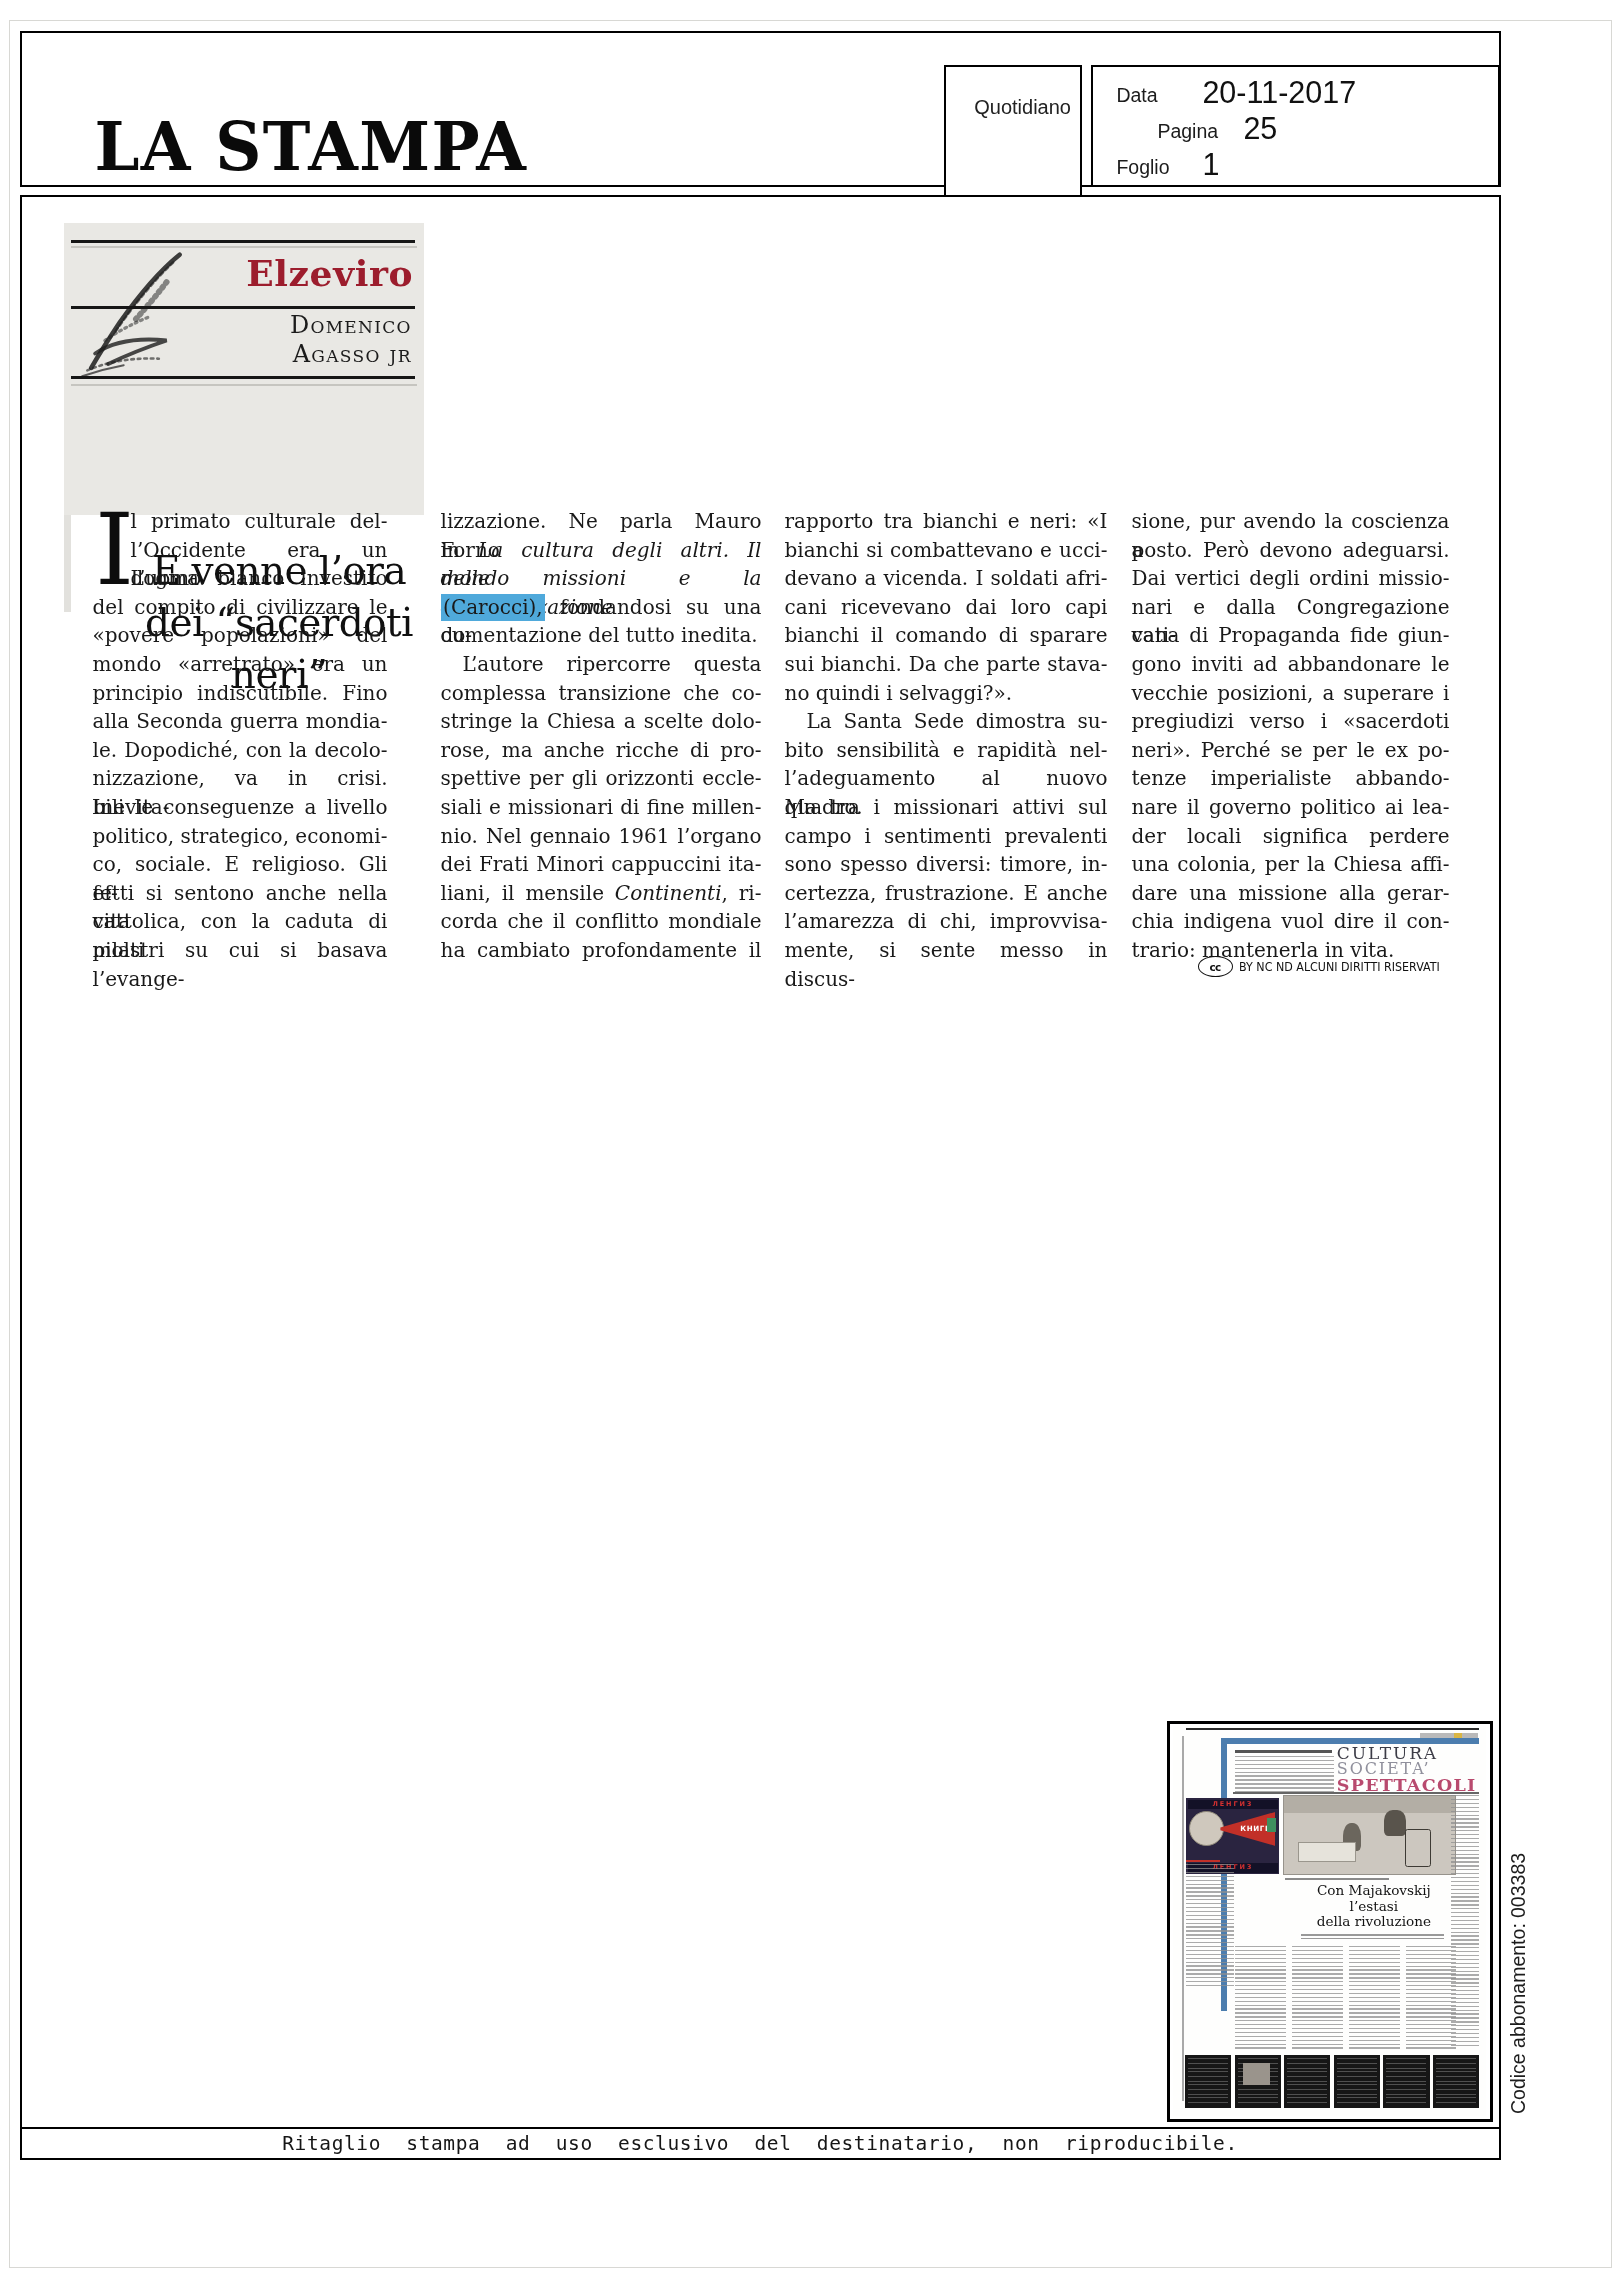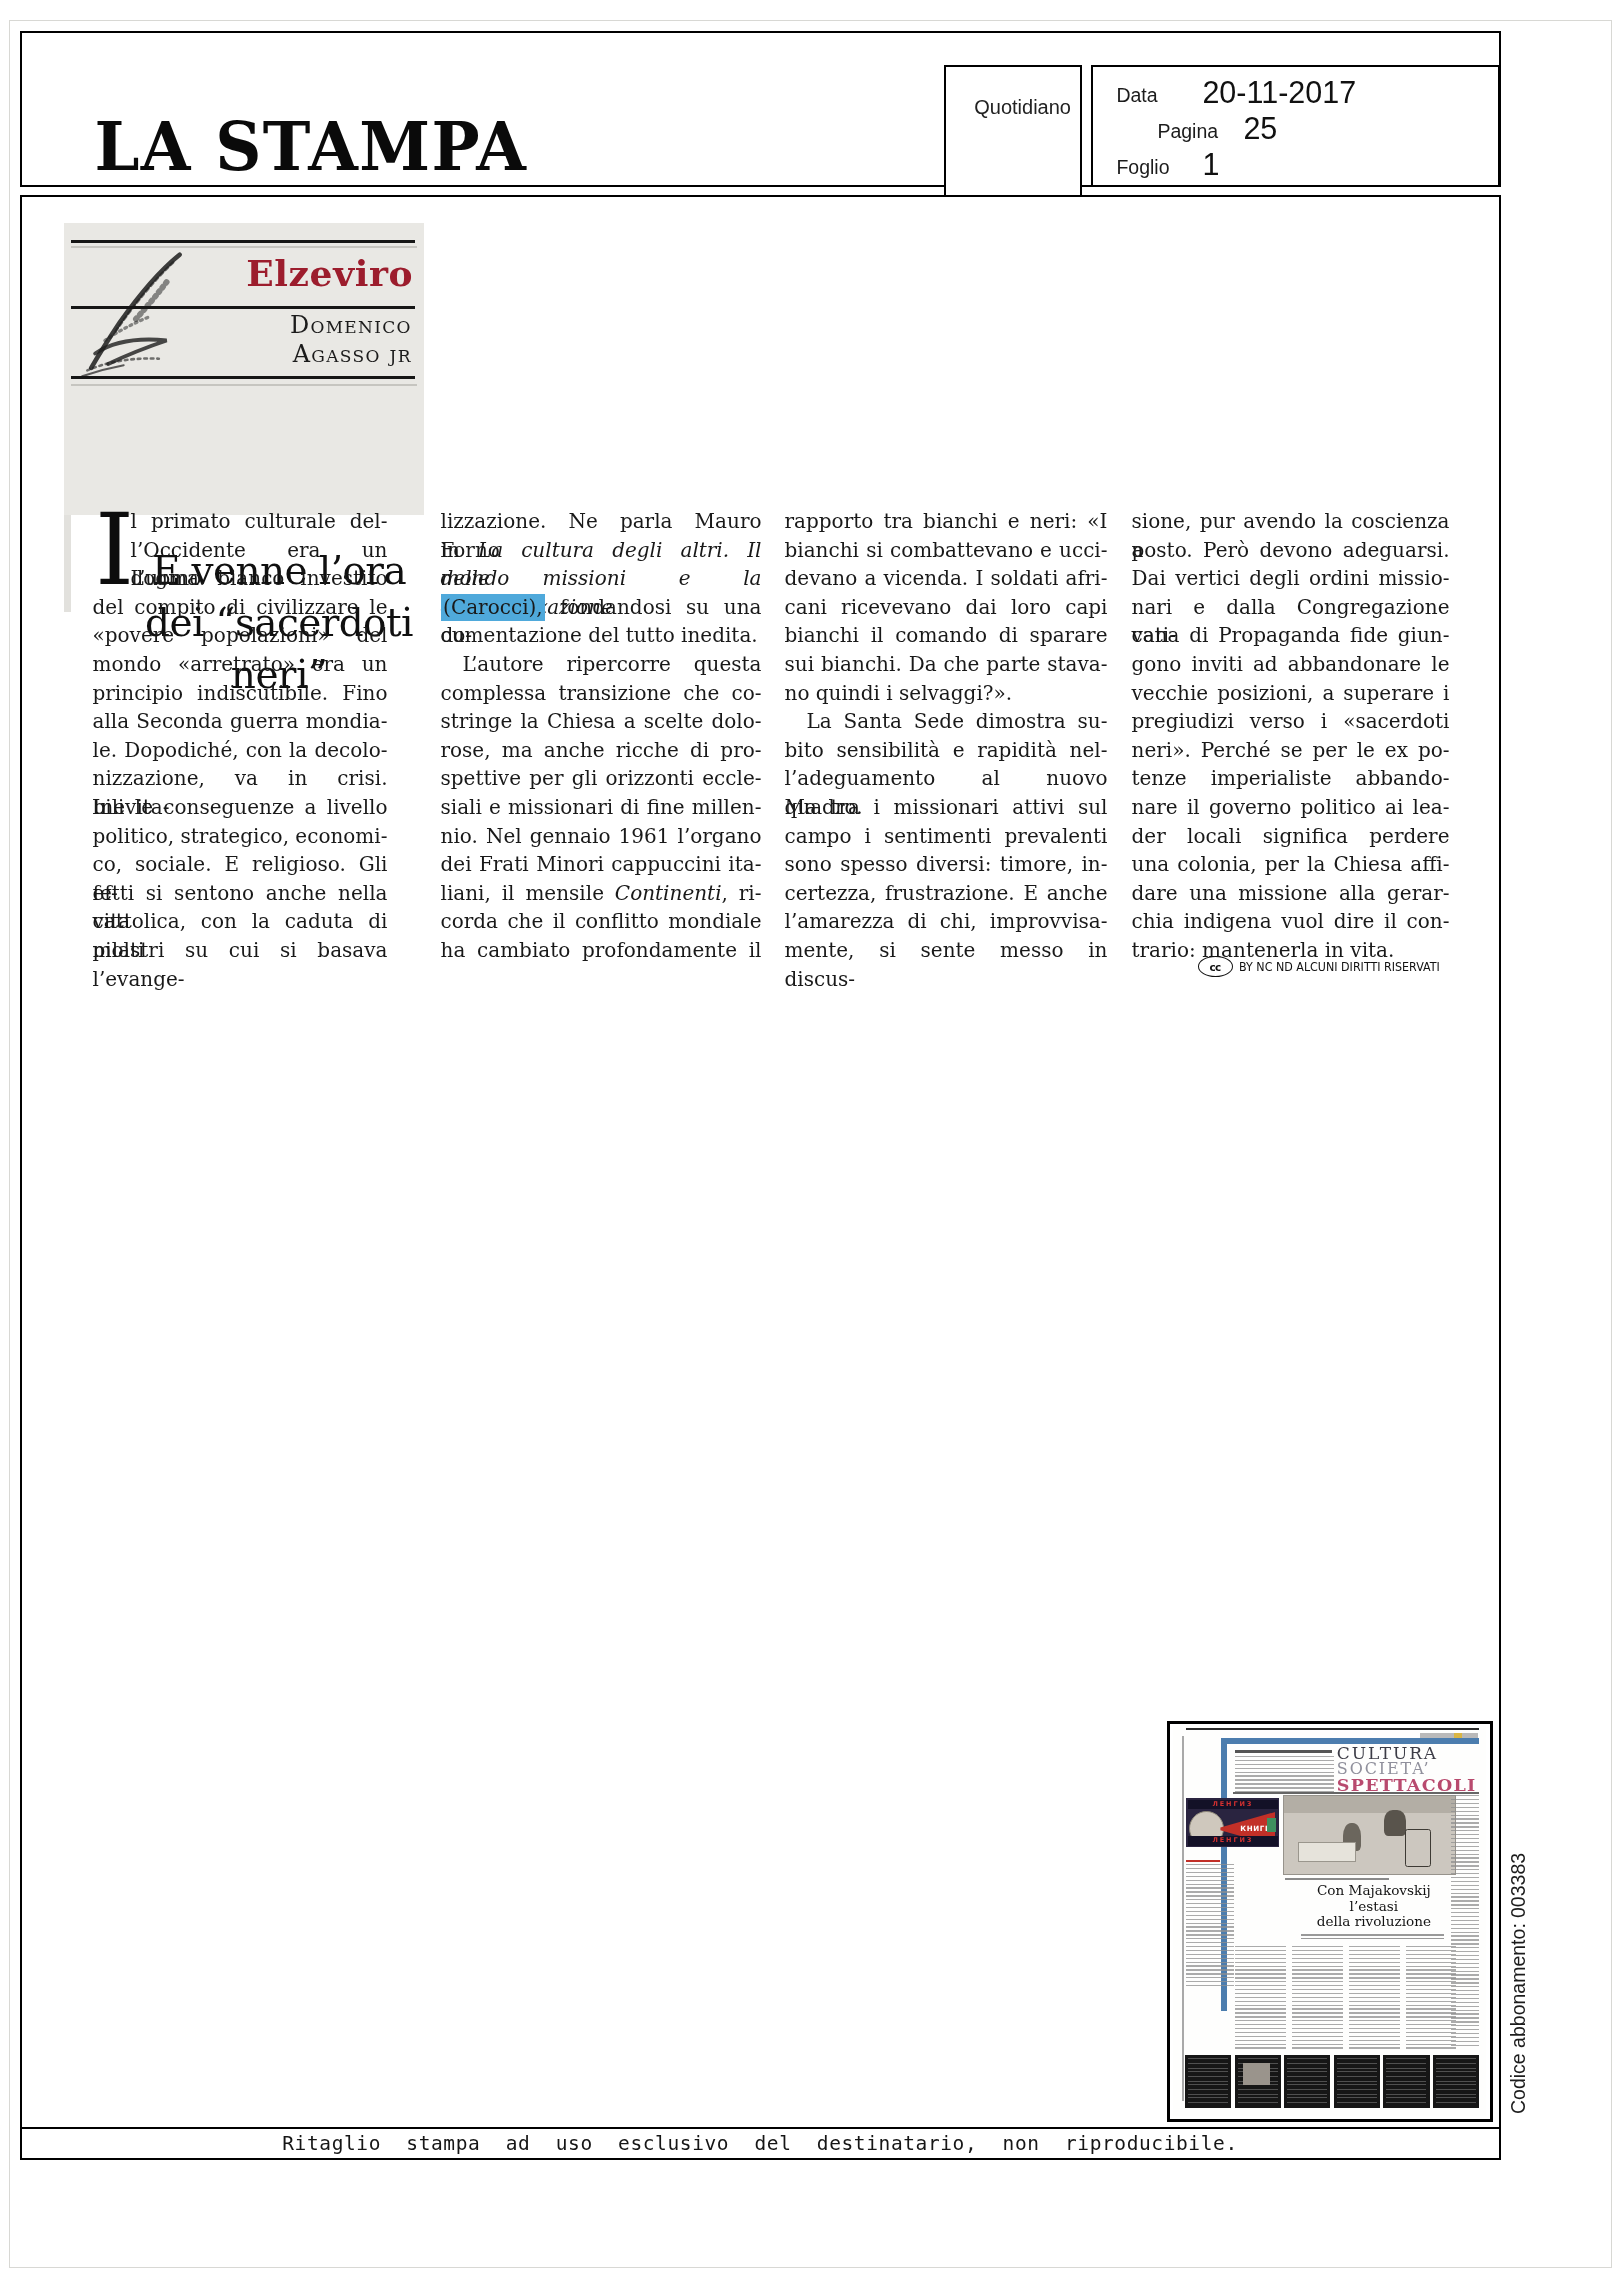--- a/index.html
+++ b/index.html
@@ -92,21 +92,21 @@
   .t-vbar { position:absolute; left:48px; top:13px; width:5.8px; height:273px; background:#4c7dae; }
   .t-lead-head { position:absolute; left:62px; top:25px; width:97px; height:2.6px; background:#555; }
   .t-lead { position:absolute; left:62px; top:31px; width:99px; height:38px; }
   .fake-lines { background-image:repeating-linear-gradient(to bottom,#8f8f8f 0px,#8f8f8f 1.3px,transparent 1.3px,transparent 3.9px); opacity:.75; }
   .t-masthead { position:absolute; right:9px; top:19.5px; 
                 font-family:"DejaVu Serif", serif; line-height:16px; }
   .t-masthead .m0 { font-size:17px; color:#3c3c46; letter-spacing:1.9px; }
   .t-masthead .m1 { font-size:16px; color:#90909c; letter-spacing:1.9px; }
   .t-masthead .m2 { font-size:17.5px; color:#b84a6e; font-weight:bold; letter-spacing:1.3px; }
   .t-mastrule { position:absolute; left:60px; right:6.5px; top:67px; height:1.3px; background:#666; }
-  .t-poster { position:absolute; left:13px; top:73px; width:93px; height:49px; background:#2a2440; overflow:hidden;padding-left:11px; }
+  .t-poster { position:absolute; left:13px; top:73px; width:93px; height:76px; background:#2a2440; overflow:hidden;padding-left:11px; }
   .pp-band { position:absolute; left:1.3px; right:1.3px; height:9.7px; background:#131127; color:#d23030;
              font-family:"DejaVu Sans", sans-serif; font-weight:bold; font-size:6.5px;
              letter-spacing:1.9px; text-align:center; line-height:9.7px; }
   .pp-top { top:1.3px; } .pp-bottom { bottom:1.3px; }
   .pp-face { position:absolute; left:2.6px; top:12.3px; width:35px; height:35px; border-radius:50%;
              background:#cfc8bd; border:1.3px solid #8d8778; }
   .pp-tri { position:absolute; left:34px; top:13.6px; width:55px; height:34px; background:#c23028;
             clip-path:polygon(0 46%, 100% 0, 100% 100%, 0 54%);
             color:#fff; font-family:"DejaVu Sans", sans-serif; font-weight:bold; font-size:7.1px;
             text-align:right; line-height:34px; padding-right:3.9px; letter-spacing:0.6px; }

